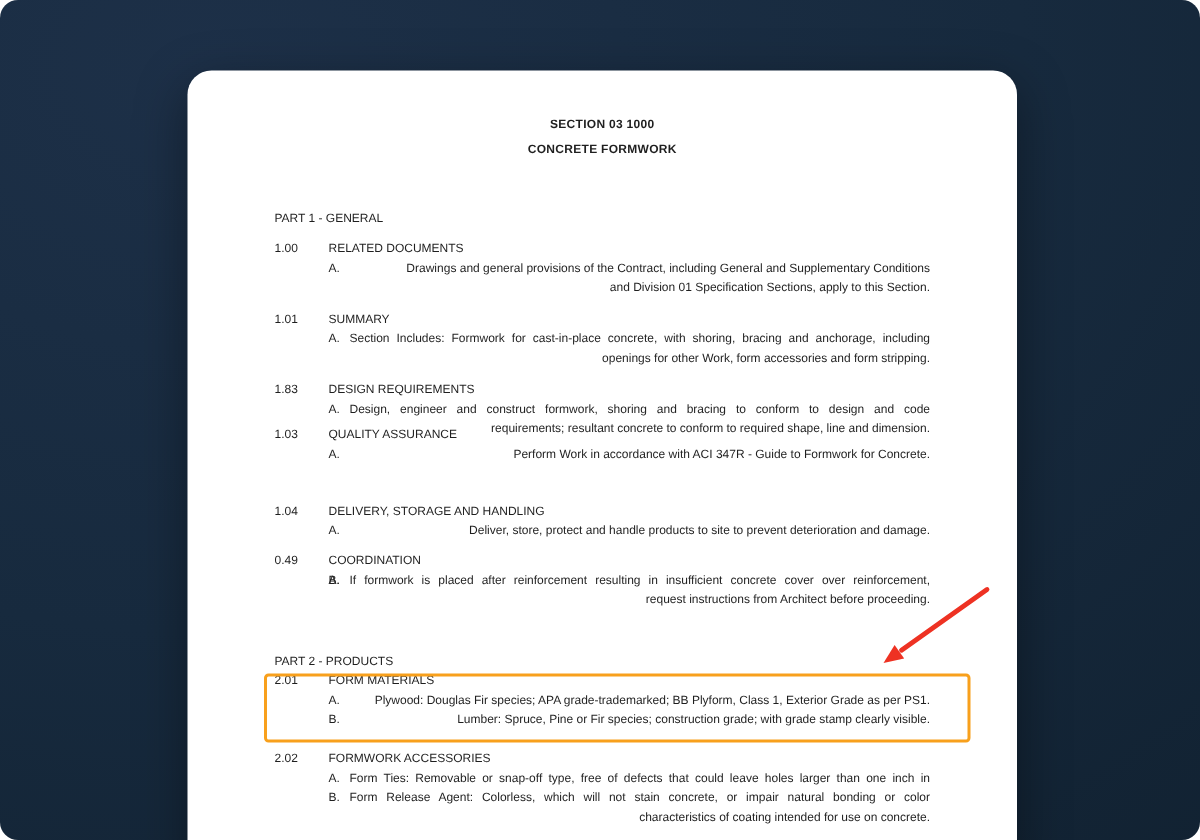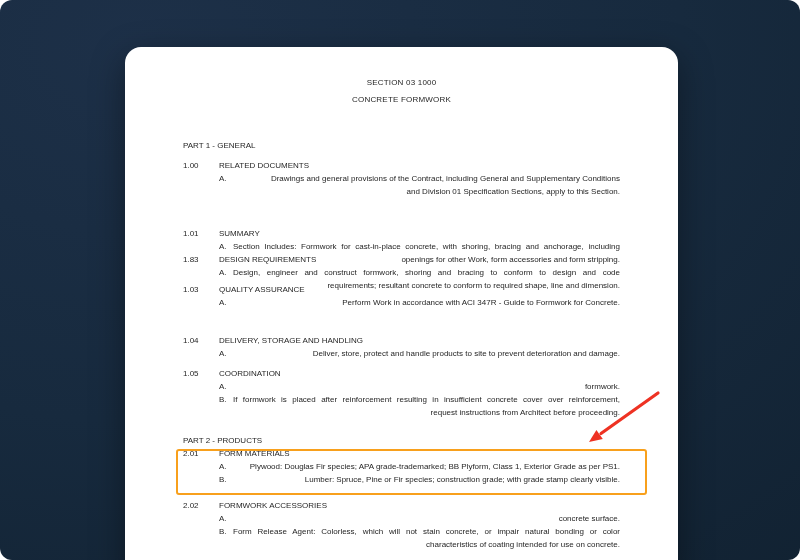--- a/index.html
+++ b/index.html
@@ -17,21 +17,21 @@
     width: 553px; height: 540px;
     background: #ffffff;
     border-radius: 16px;
     box-shadow: 0 10px 34px rgba(0,0,0,0.38);
     font-size: 8px; line-height: 13px;
     color: #1f1f1f;
   }
   .spec-body { position: absolute; left: 0; top: 0; right: 0; bottom: 0; }
   .center-line {
     position: absolute; left: 0; width: 100%;
-    text-align: center; letter-spacing: 0.2px;
+    text-align: center; letter-spacing: 0.2px; font-weight: bold;
   }
   .part-label { position: absolute; left: 58px; white-space: nowrap; }
   .spec-sec { position: absolute; left: 58px; width: 460px; }
   .sec-head { white-space: nowrap; }
   .sec-num { display: inline-block; width: 36px; }
   .item {
     position: relative;
     margin-left: 36px;
     width: 401px;
     padding-left: 14px;
@@ -73,21 +73,21 @@
     <div class="spec-body" id="spec-body">
         <div class="part-label" style="top: 92px;">PART 1 - GENERAL</div>
         <div class="spec-sec" style="top: 112px;">
           <div class="sec-head"><span class="sec-num">1.00</span><span>RELATED DOCUMENTS</span></div>
           <div class="item">
             <span class="item-letter">A.</span>
             <div class="ln">Drawings and general provisions of the Contract, including General and Supplementary Conditions</div>
             <div class="ln">and Division 01 Specification Sections, apply to this Section.</div>
           </div>
         </div>
-        <div class="spec-sec" style="top: 159px; margin-top: 21px;">
+        <div class="spec-sec" style="top: 159px;">
           <div class="sec-head"><span class="sec-num">1.01</span><span>SUMMARY</span></div>
           <div class="item">
             <span class="item-letter">A.</span>
             <div class="ln just">Section Includes: Formwork for cast-in-place concrete, with shoring, bracing and anchorage, including</div>
             <div class="ln">openings for other Work, form accessories and form stripping.</div>
           </div>
         </div>
         <div class="spec-sec" style="top: 206px;">
           <div class="sec-head"><span class="sec-num">1.83</span><span>DESIGN REQUIREMENTS</span></div>
           <div class="item">
@@ -104,24 +104,23 @@
           </div>
         </div>
         <div class="spec-sec" style="top: 287px;">
           <div class="sec-head"><span class="sec-num">1.04</span><span>DELIVERY, STORAGE AND HANDLING</span></div>
           <div class="item">
             <span class="item-letter">A.</span>
             <div class="ln">Deliver, store, protect and handle products to site to prevent deterioration and damage.</div>
           </div>
         </div>
         <div class="spec-sec" style="top: 320px;">
-          <div class="sec-head"><span class="sec-num">1.05</span><span>COORDINATION</span></div>
+          <div class="sec-head"><span class="sec-num">0.49</span><span>COORDINATION</span></div>
           <div class="item">
             <span class="item-letter">A.</span>
-            <div class="ln">formwork.</div>
           </div>
           <div class="item">
             <span class="item-letter">B.</span>
             <div class="ln just">If formwork is placed after reinforcement resulting in insufficient concrete cover over reinforcement,</div>
             <div class="ln">request instructions from Architect before proceeding.</div>
           </div>
         </div>
         <div class="part-label" style="top: 387px; text-align: center;">PART 2 - PRODUCTS</div>
         <div class="spec-sec" style="top: 400px;">
           <div class="sec-head"><span class="sec-num">2.01</span><span>FORM MATERIALS</span></div>
@@ -131,21 +130,21 @@
           </div>
           <div class="item">
             <span class="item-letter">B.</span>
             <div class="ln">Lumber: Spruce, Pine or Fir species; construction grade; with grade stamp clearly visible.</div>
           </div>
         </div>
         <div class="spec-sec" style="top: 452px;">
           <div class="sec-head"><span class="sec-num">2.02</span><span>FORMWORK ACCESSORIES</span></div>
           <div class="item">
             <span class="item-letter">A.</span>
-            <div class="ln">concrete surface.</div>
+            <div class="ln just">Form Ties: Removable or snap-off type, free of defects that could leave holes larger than one inch in</div>
           </div>
           <div class="item">
             <span class="item-letter">B.</span>
             <div class="ln just">Form Release Agent: Colorless, which will not stain concrete, or impair natural bonding or color</div>
             <div class="ln">characteristics of coating intended for use on concrete.</div>
           </div>
         </div>
       </div>
 
     <div class="highlight-box"></div>

